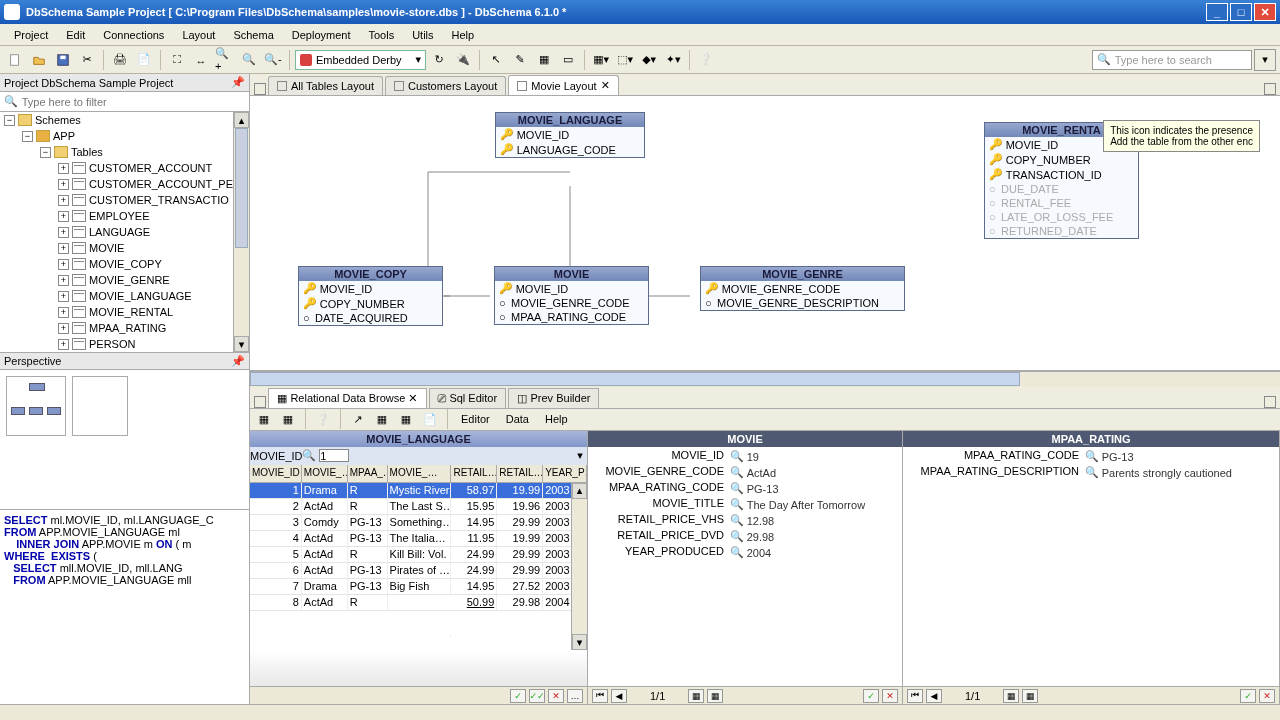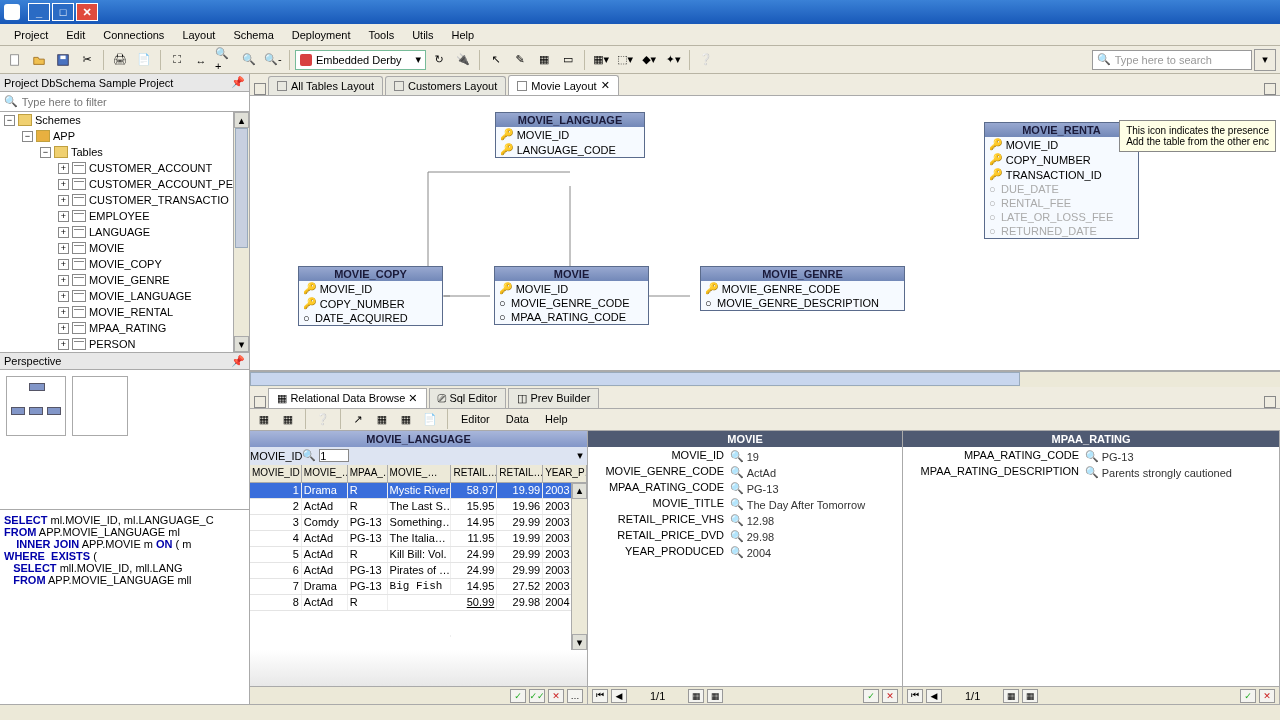--- a/index.html
+++ b/index.html
@@ -87,20 +87,21 @@
 .panel-footer .pgtxt{ margin:0 20px;}
 .statusbar { height:16px; background:#ece9d8; border-top:1px solid #aaa;}
 svg.i{width:14px;height:14px;}
 .pin-icon{ margin-left:auto;}
 </style>
 </head>
 <body>
 
 <div class="titlebar">
   <span class="icon"></span>
+  <span class="title">DbSchema Sample Project [ C:\Program Files\DbSchema\samples\movie-store.dbs ] - DbSchema 6.1.0 *</span>
   <span class="win-btn min">_</span>
   <span class="win-btn max">□</span>
   <span class="win-btn close">✕</span>
 </div>
 
 <div class="menubar" id="menubar">
     <span>Project</span>
     <span>Edit</span>
     <span>Connections</span>
     <span>Layout</span>
@@ -388,21 +389,21 @@
             <div class="trow fade">
               <span style="width:12px;display:inline-block;">○</span>
               <span>LATE_OR_LOSS_FEE</span>
             </div>
             <div class="trow fade">
               <span style="width:12px;display:inline-block;">○</span>
               <span>RETURNED_DATE</span>
             </div>
           </div>
       </div>
-      <div class="tooltip-box" style="right:4px;top:24px;" id="tooltip">This icon indicates the presence<br>Add the table from the other enc</div>
+      <div class="tooltip-box" style="right:20px;top:24px;" id="tooltip">This icon indicates the presence<br>Add the table from the other enc</div>
     </div>
     <div class="hscroll">
         <div class="thumb-bar"></div>
       </div>
 
     <div class="bottom-tabs">
       <span class="sq"></span>
       <div class="btab active">
           <span>▦</span>
           <span>Relational Data Browse</span>
@@ -508,21 +509,21 @@
                 <div class="gc" style="width: 40px;">PG-13</div>
                 <div class="gc" style="width: 64px;">Pirates of …</div>
                 <div class="gc" style="width: 46px; text-align: right;">24.99</div>
                 <div class="gc" style="width: 46px; text-align: right;">29.99</div>
                 <div class="gc" style="width: 44px;">2003</div>
               </div>
               <div class="grid-row">
                 <div class="gc" style="width: 52px; text-align: right;">7</div>
                 <div class="gc" style="width: 46px;">Drama</div>
                 <div class="gc" style="width: 40px;">PG-13</div>
-                <div class="gc" style="width: 64px; font-family: Liberation Mono, monospace;">Big Fish</div>
+                <div class="gc" style="width: 64px;">Big Fish</div>
                 <div class="gc" style="width: 46px; text-align: right;">14.95</div>
                 <div class="gc" style="width: 46px; text-align: right;">27.52</div>
                 <div class="gc" style="width: 44px;">2003</div>
               </div>
               <div class="grid-row">
                 <div class="gc" style="width: 52px; text-align: right;">8</div>
                 <div class="gc" style="width: 46px;">ActAd</div>
                 <div class="gc" style="width: 40px;">R</div>
                 <div class="gc" style="width: 64px; margin-top: 40px;">Man on Fire</div>
                 <div class="gc" style="width: 46px; text-align: right; text-decoration: underline;">50.99</div>

